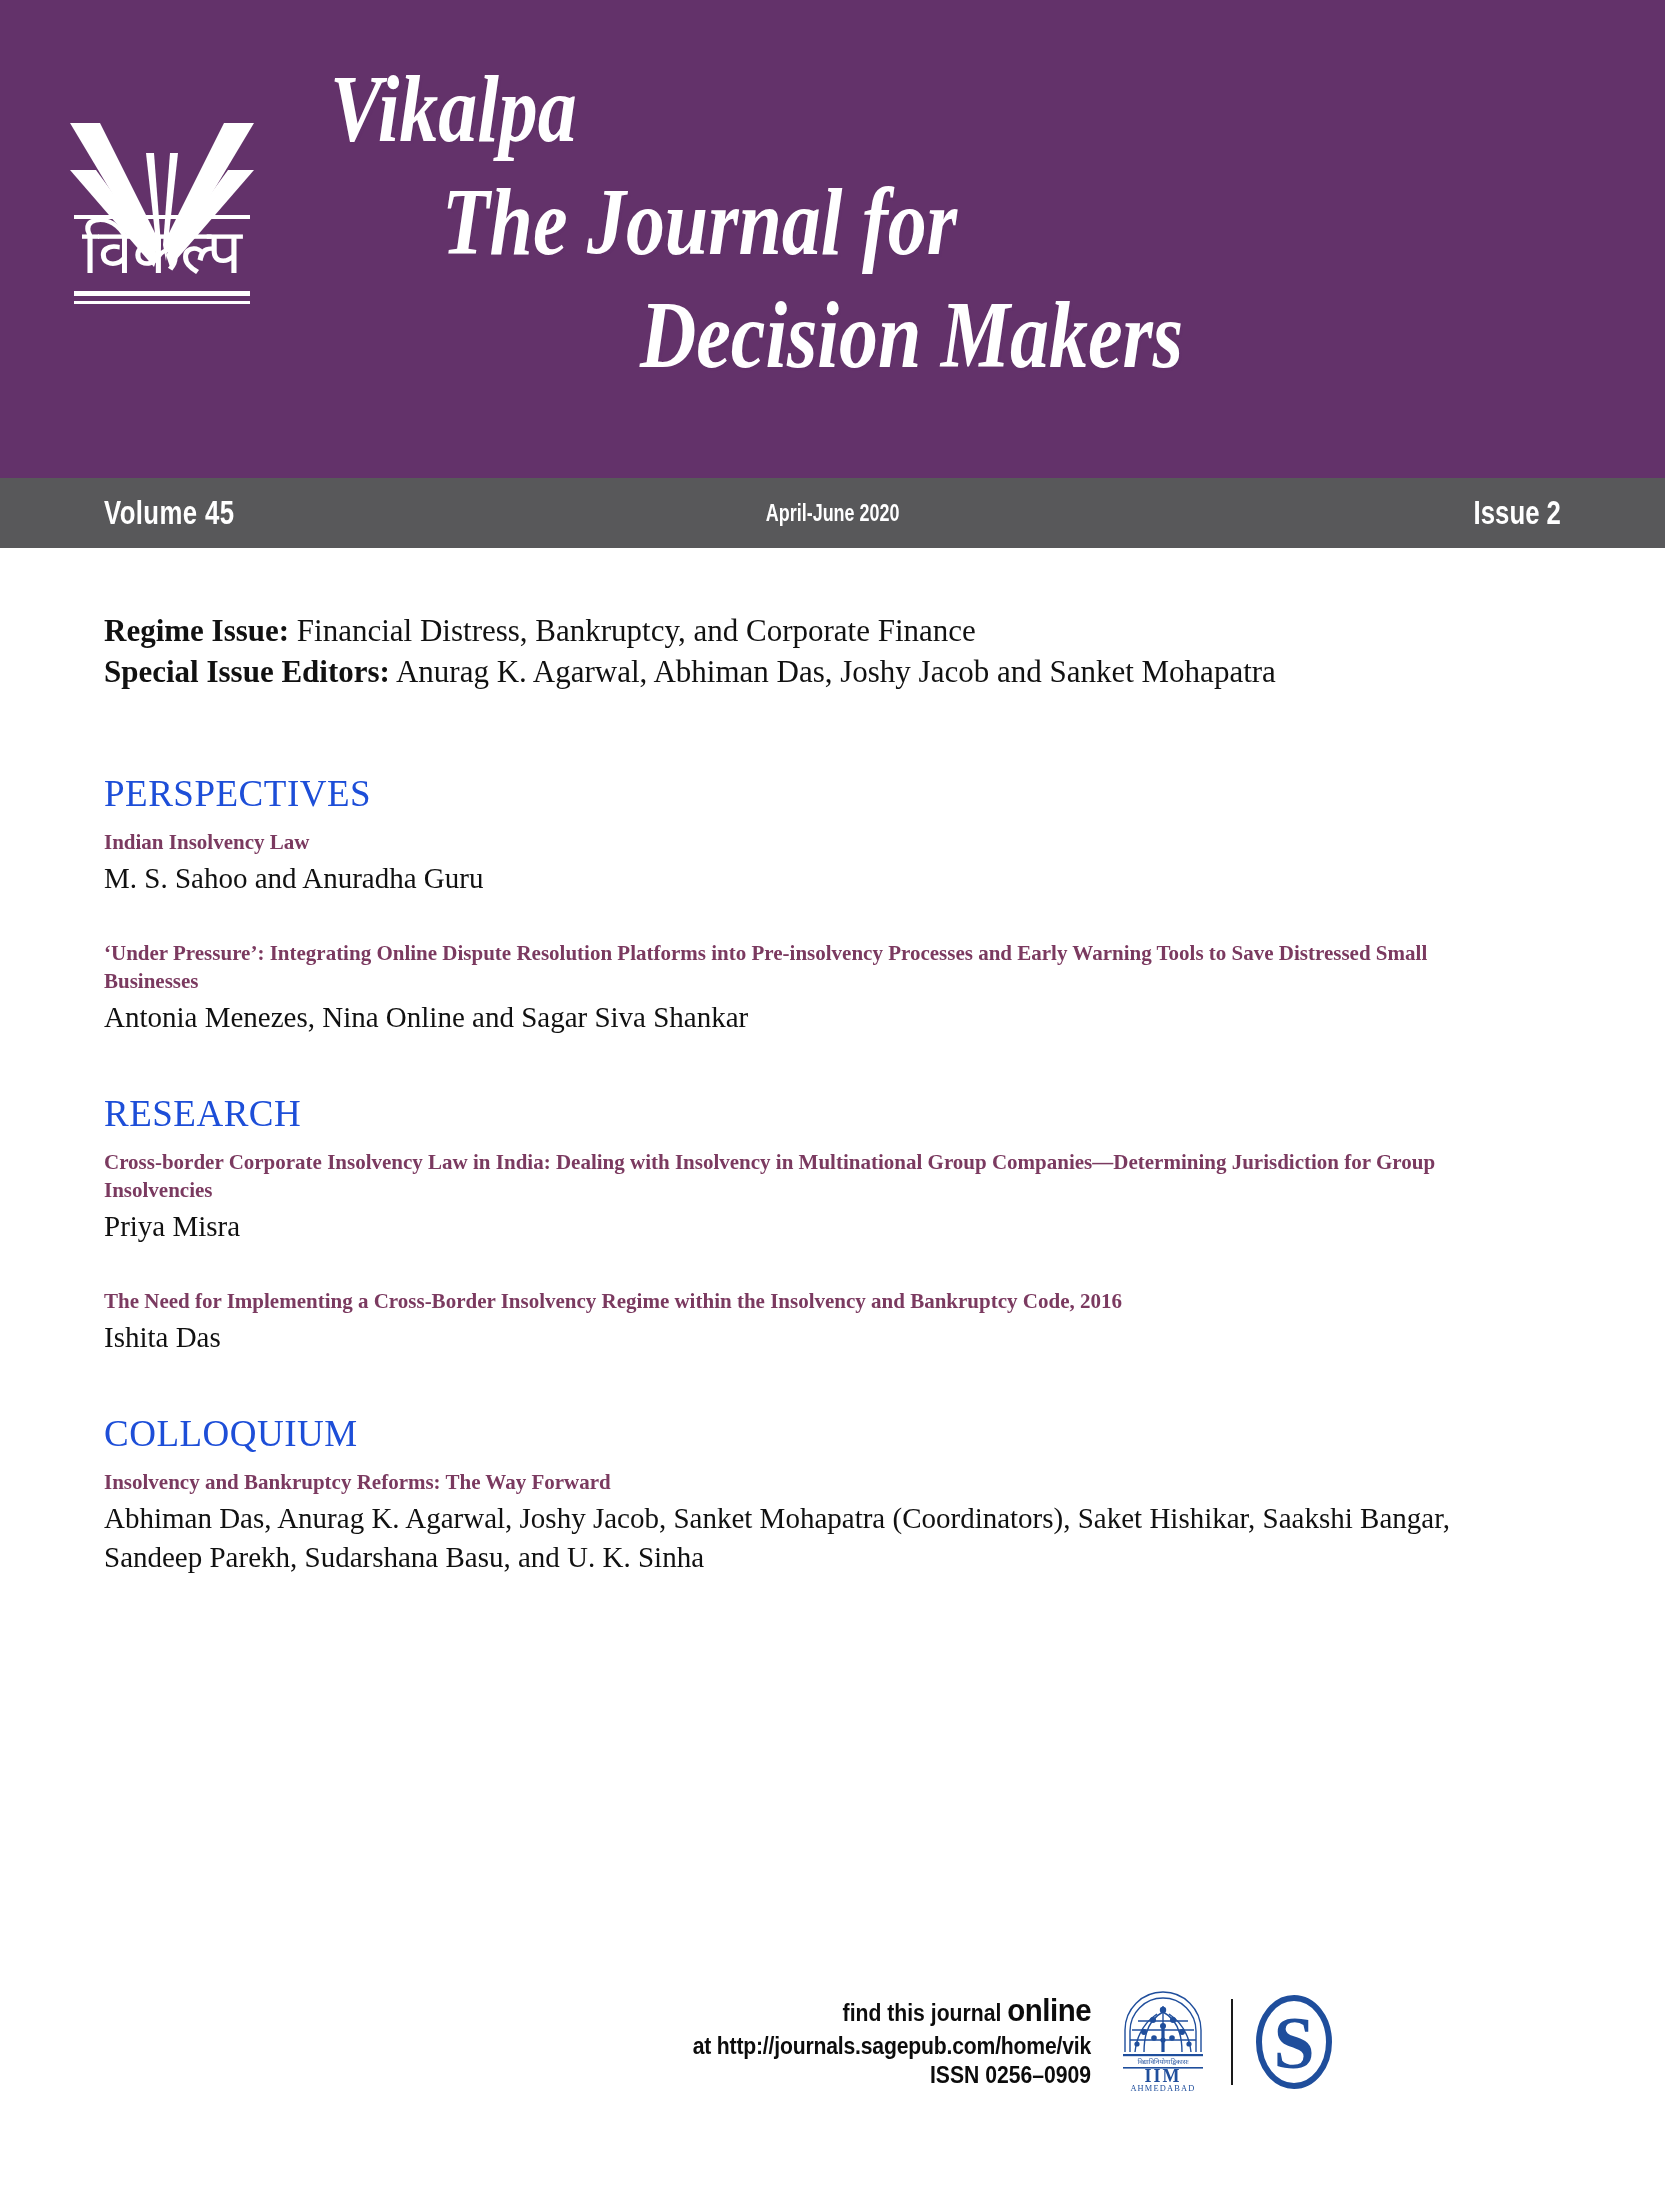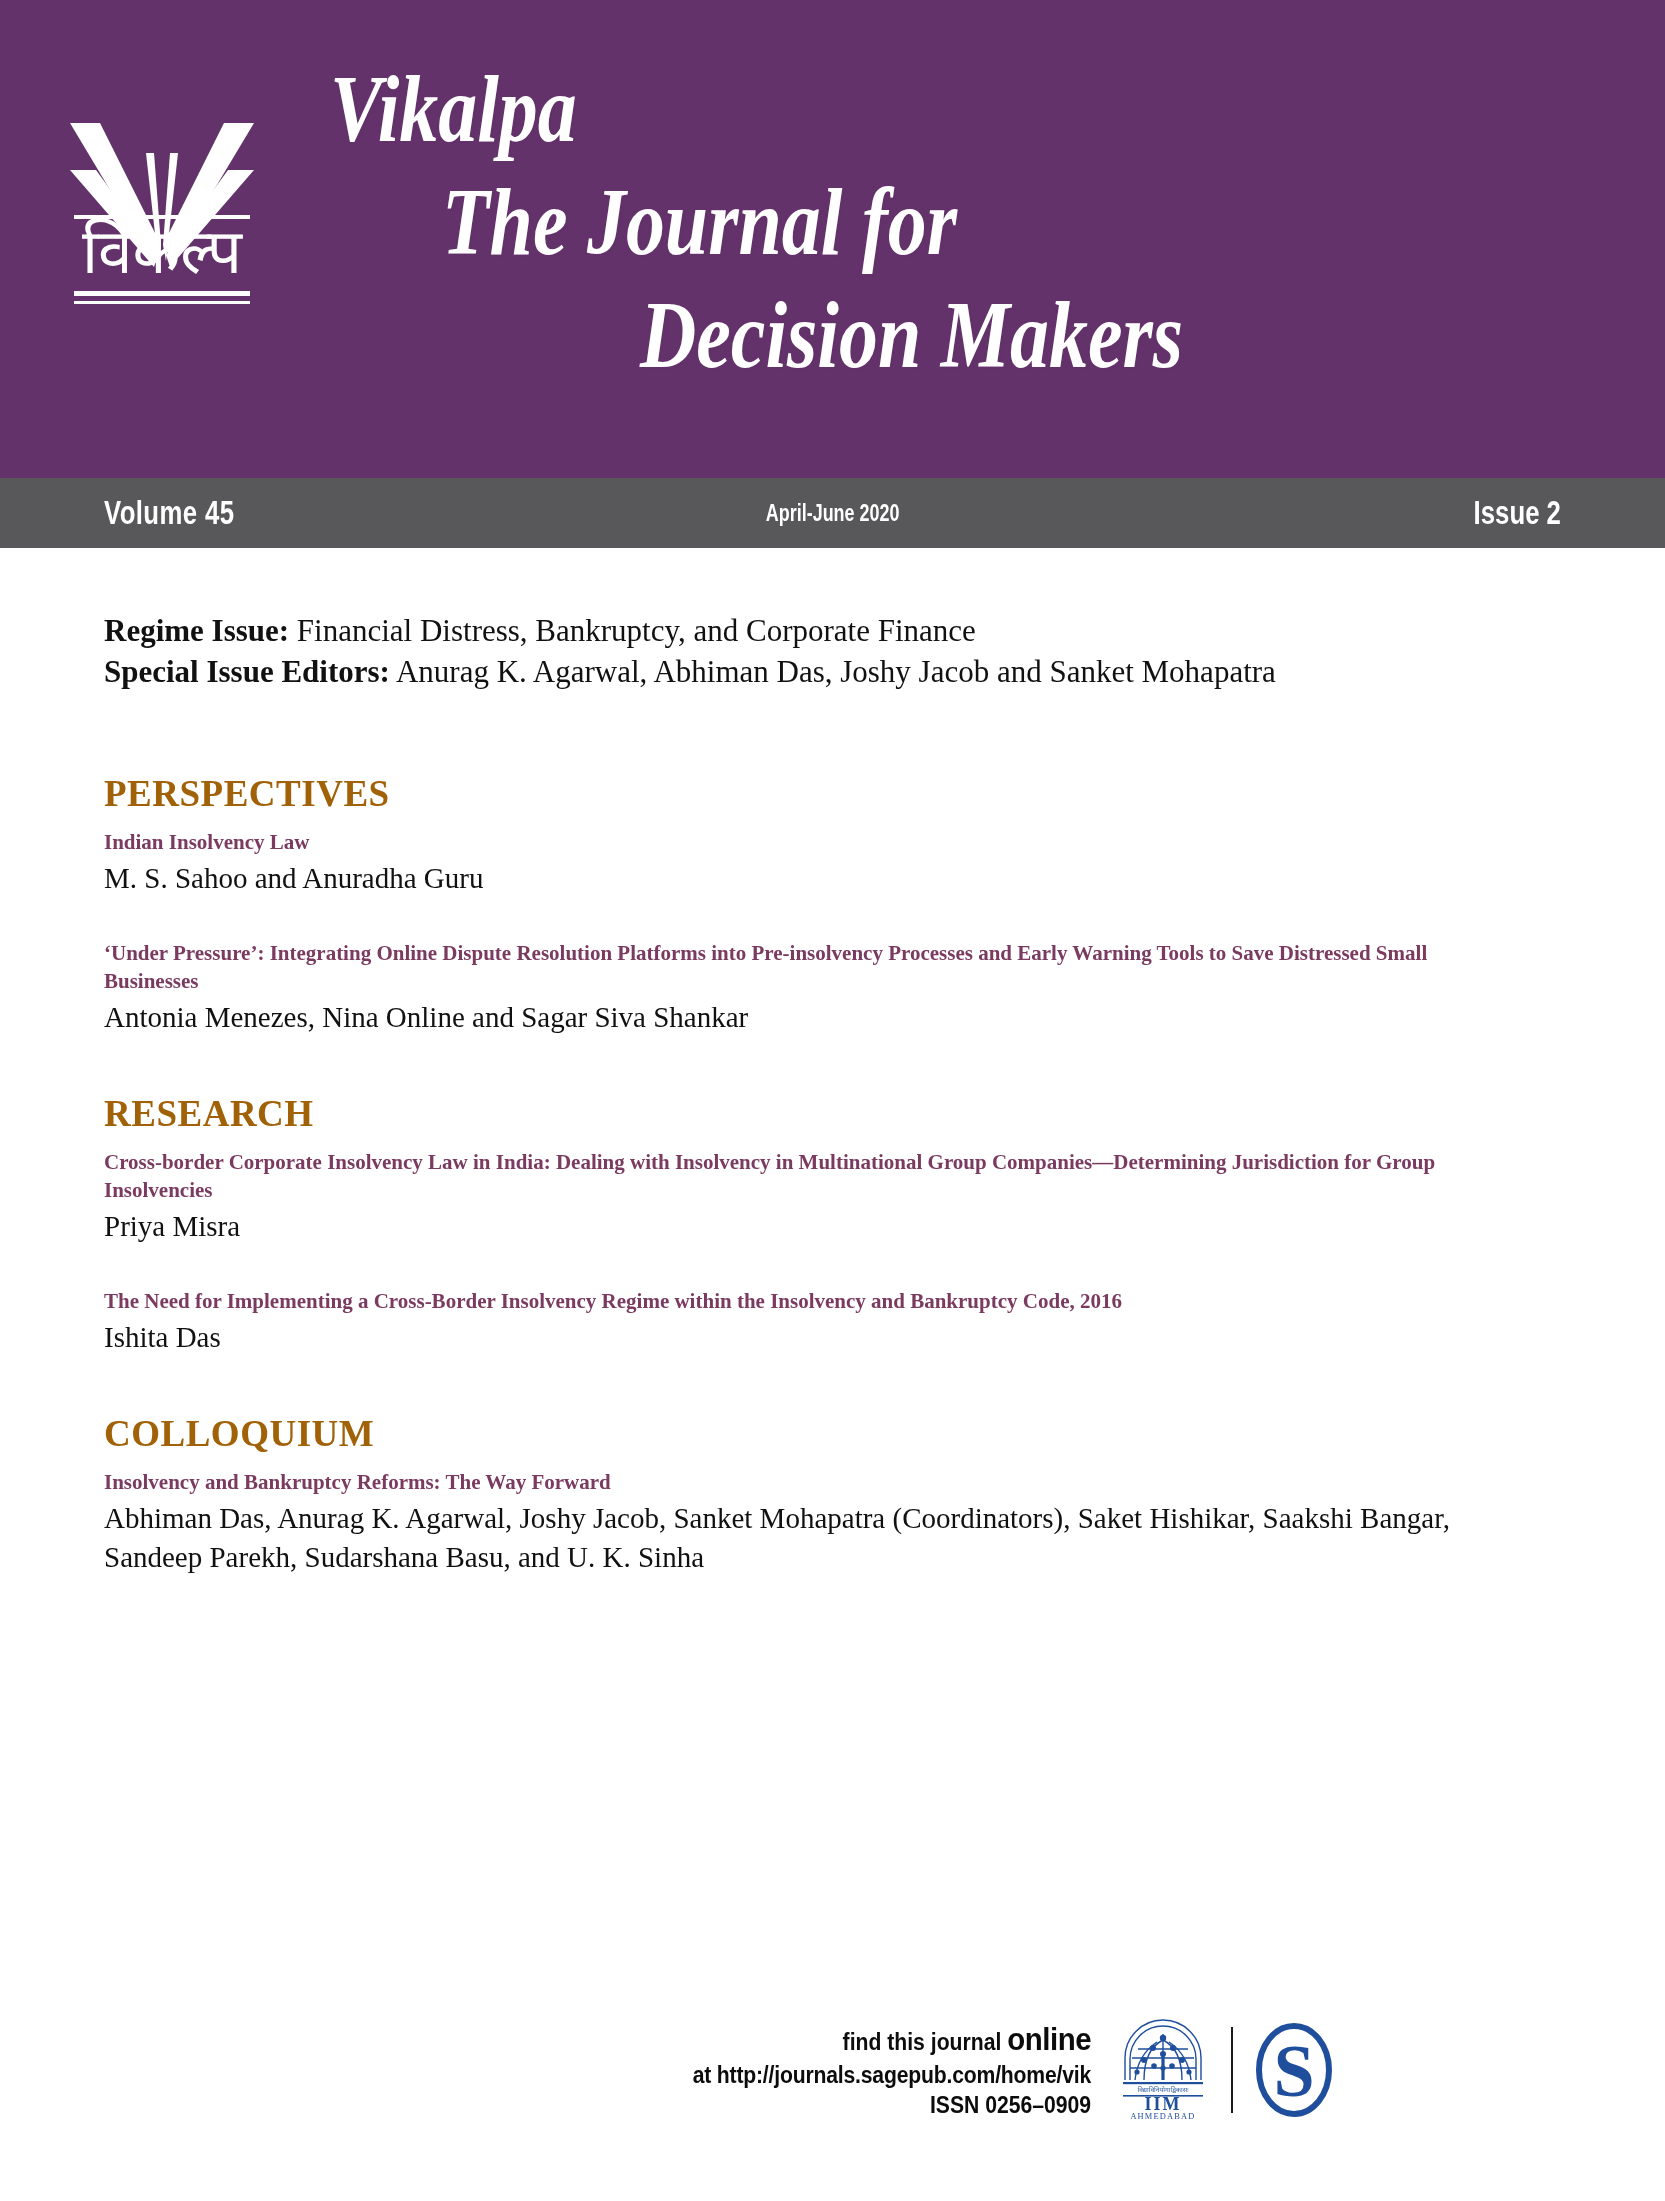--- a/index.html
+++ b/index.html
@@ -104,22 +104,22 @@
     font-size: 31px;
     color: #111111;
     line-height: 1.33;
     font-family: "Liberation Serif", serif;
   }
   .si-line b { font-weight: bold; }
   .si-block { margin-bottom: 0px; }
 
   .sec-head {
     font-size: 37px;
-    font-weight: bold;
-    color: #a16207;
+    font-weight: normal;
+    color: #1d4ed8;
     letter-spacing: 0.5px;
     font-family: "Liberation Serif", serif;
     margin-top: 56px;
     margin-bottom: 14px;
   }
   .sec-head.first { margin-top: 80px; }
 
   .article { margin-bottom: 42px; }
   .art-title {
     font-size: 21px;
@@ -137,21 +137,21 @@
   }
 
   
   .footer {
     position: absolute;
     left: 0;
     top: 1990px;
     width: 1437px;
     height: 160px;
     display: flex;
-    align-items: center;
+    align-items: flex-start;
     justify-content: flex-end;
     padding-right: 104px;
     box-sizing: border-box;
   }
   .footer-text {
     text-align: right;
     font-family: "Liberation Sans", sans-serif;
     color: #0c0c0c;
     line-height: 1.30;
     margin-right: 26px;

